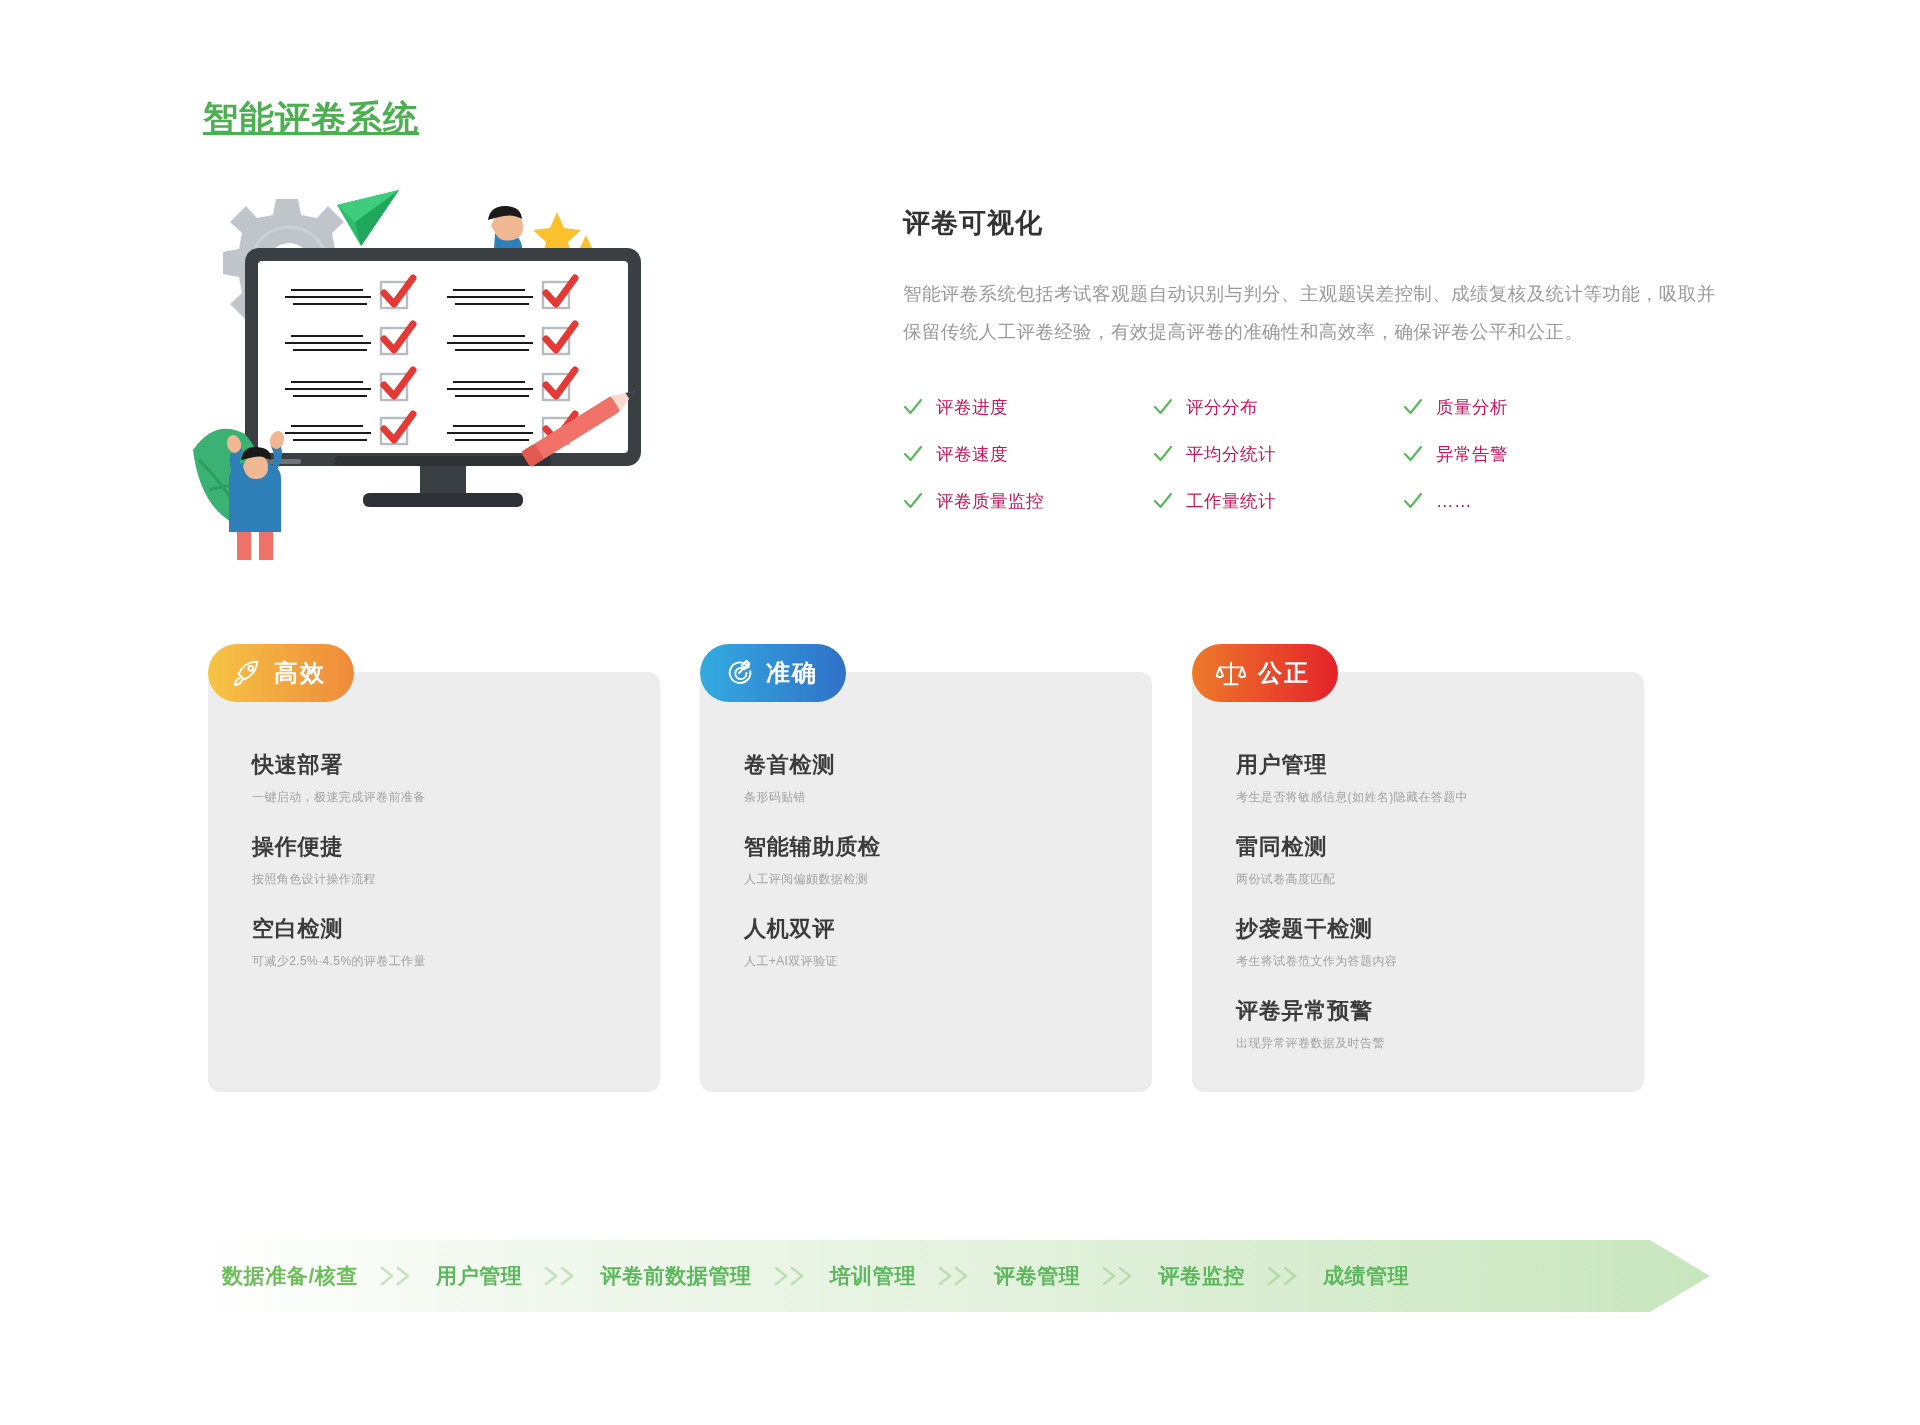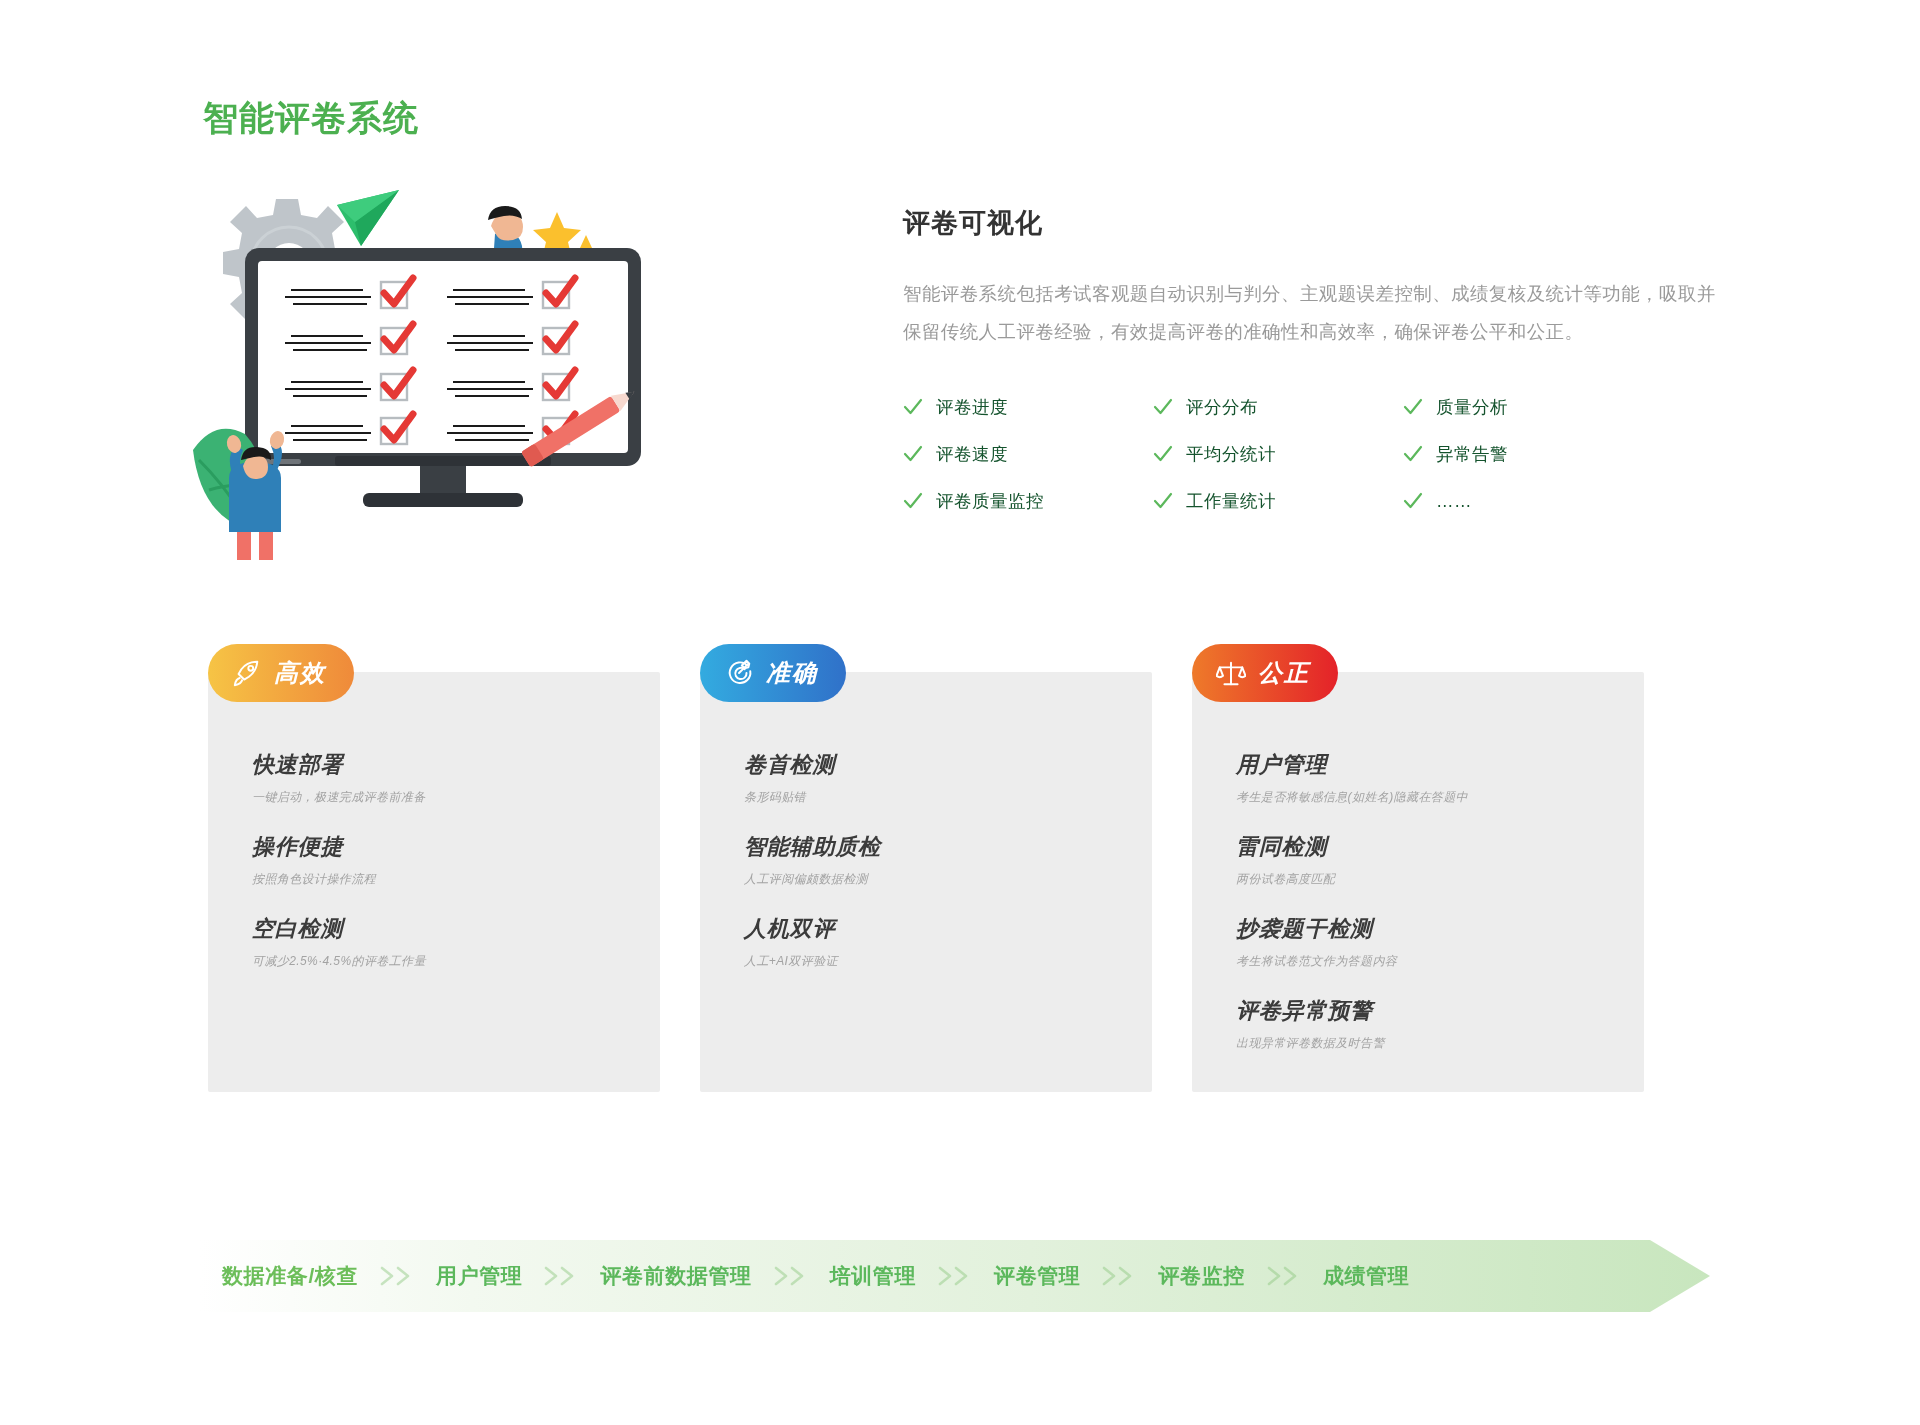--- a/index.html
+++ b/index.html
@@ -17,20 +17,21 @@
   }
 
   
   .page-title {
     position: absolute;
     left: 203px; top: 95px;
     font-size: 35px;
     font-weight: bold;
     color: #4CB050;
     letter-spacing: 1px;
+    text-decoration: underline;
   }
 
   
   .illus {
     position: absolute;
     left: 185px; top: 160px;
     width: 630px; height: 400px;
   }
 
   
@@ -65,40 +66,39 @@
     align-items: center;
     gap: 13px;
   }
   .check-mark {
     width: 20px; height: 20px;
     flex: 0 0 auto;
     display: block;
   }
   .check-label {
     font-size: 17.5px;
-    color: #14532d;
+    color: #be185d;
     letter-spacing: 0.5px;
   }
 
   
   .cards {
     position: absolute;
     left: 208px; top: 672px;
     width: 1505px;
     display: flex;
     gap: 40px;
   }
   .card {
     position: relative;
     width: 452px;
     background: #ededed;
-    border-radius: 2px;
+    border-radius: 12px;
     padding: 78px 44px 40px 44px;
     min-height: 302px;
-    font-style: italic;
   }
   .card.tall { min-height: 302px; }
   .card-badge {
     position: absolute;
     left: 0; top: -28px;
     height: 58px;
     border-radius: 29px;
     display: flex;
     align-items: center;
     gap: 12px;

